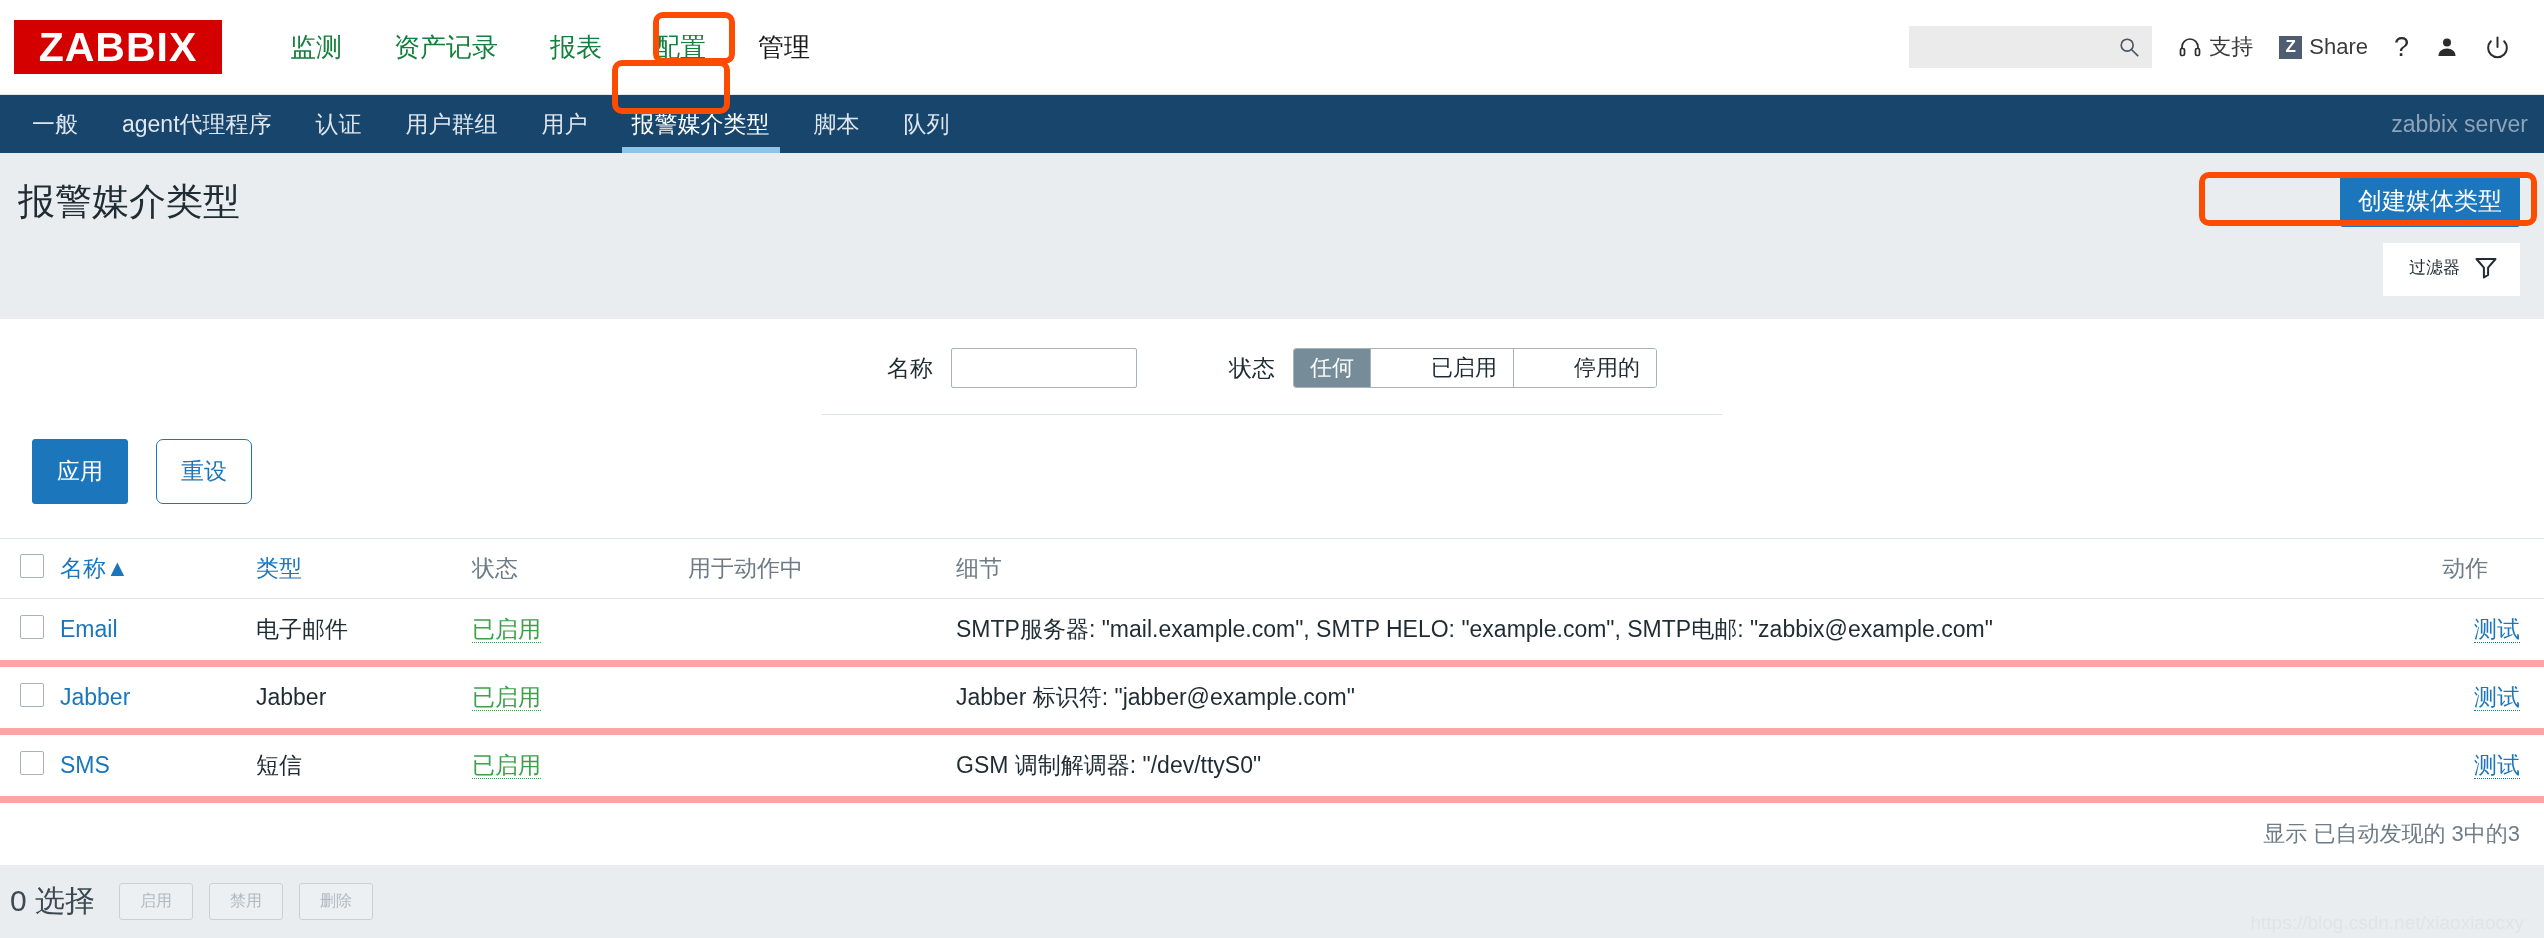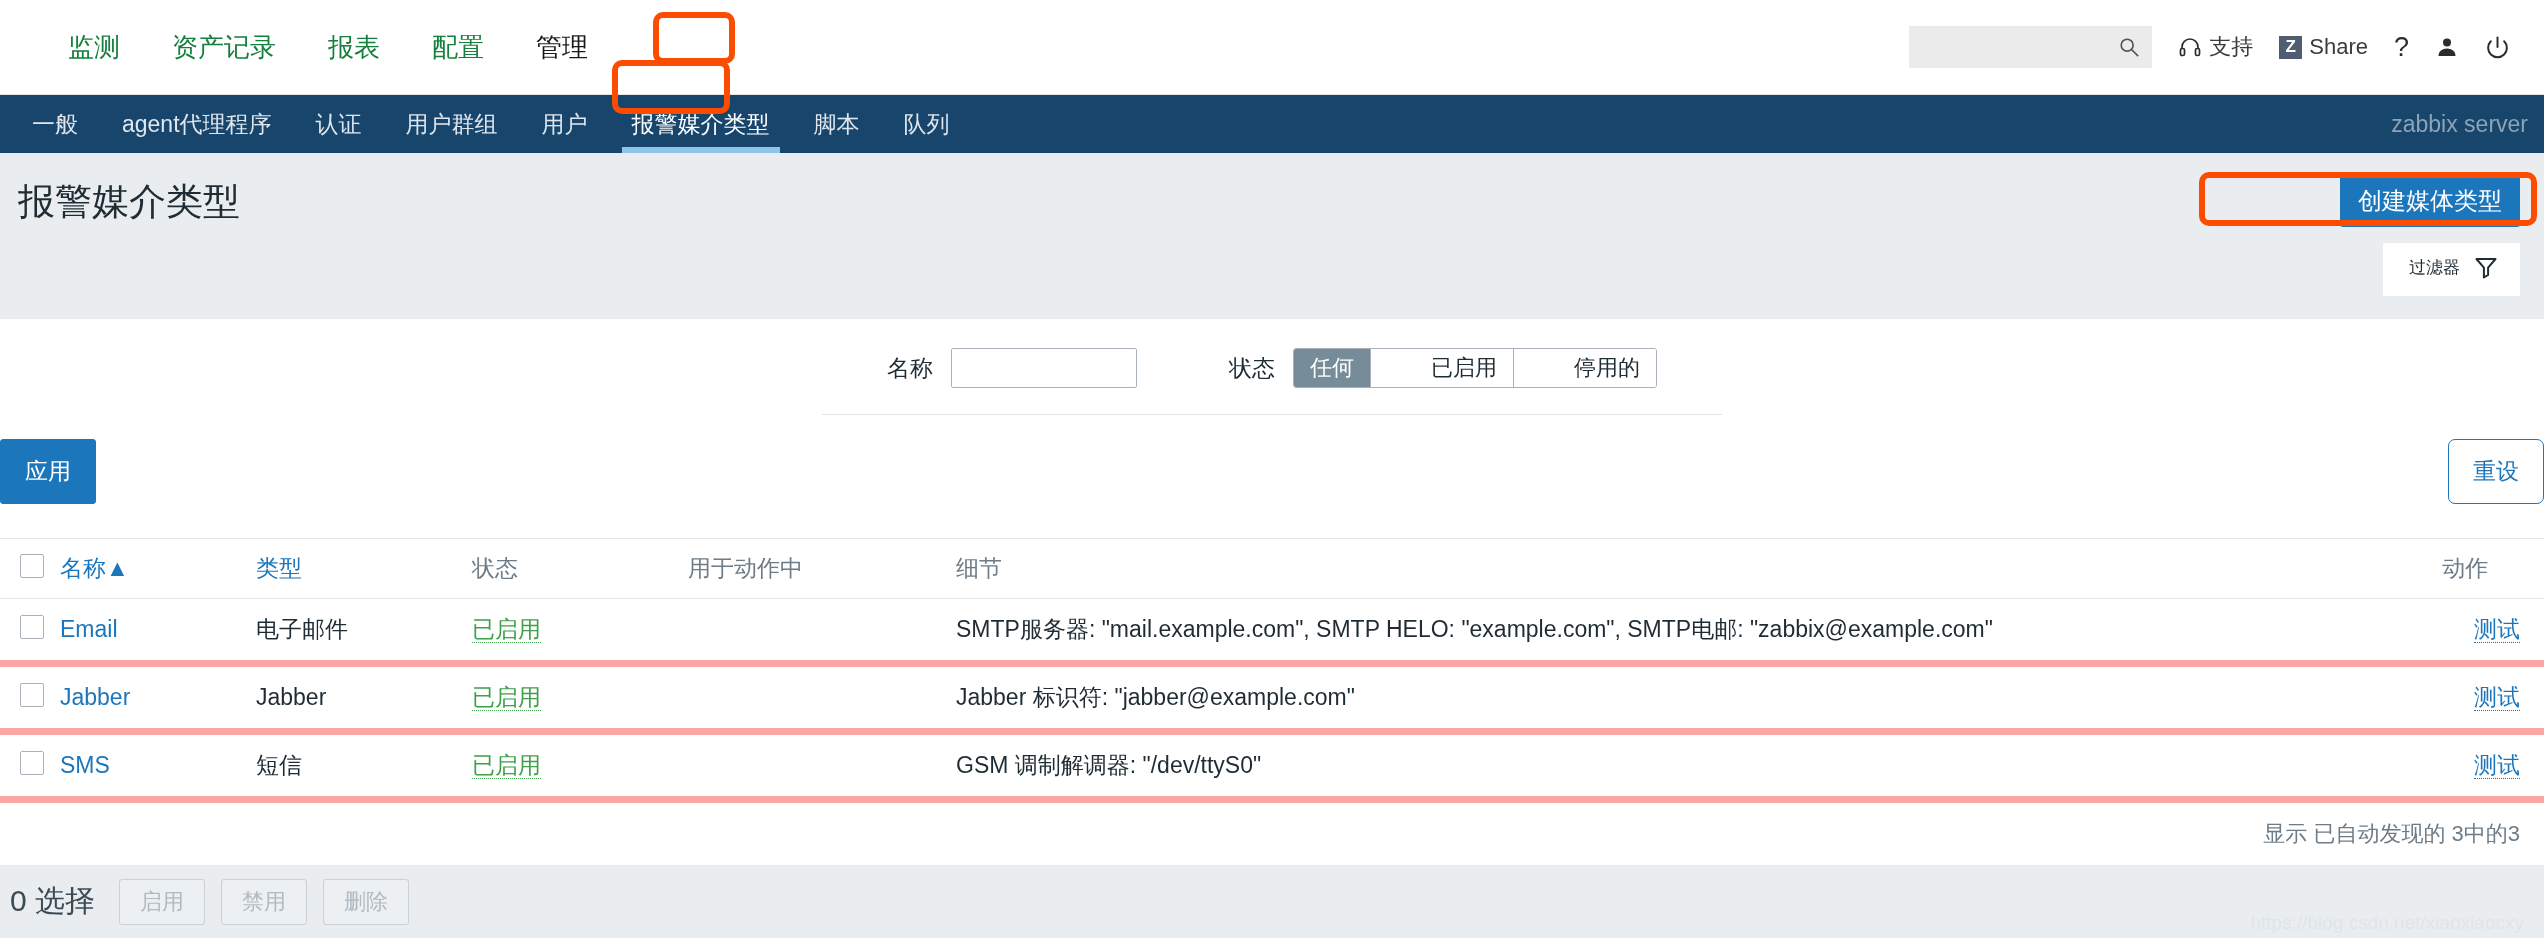--- a/index.html
+++ b/index.html
@@ -247,23 +247,24 @@
     color: #ffffff;
   }
   .filter-sep {
     margin: 26px auto 0 auto;
     width: 900px;
     height: 1px;
     background: #dfe4e7;
   }
   .filter-actions {
     display: flex;
-    justify-content: space-between;
-    gap: 22px;
+    justify-content: flex-start;
+    gap: 28px;
     margin-top: 24px;
+    margin-left: 32px;
   }
   .btn-apply {
     background: #1b76bc;
     color: #fff;
     border: 1px solid #1b76bc;
     font-size: 23px;
     padding: 8px 24px;
     border-radius: 3px;
     cursor: pointer;
     font-family: "Liberation Sans", sans-serif;
@@ -349,39 +350,42 @@
     font-size: 30px;
     color: #3c4a54;
     margin-right: 8px;
     white-space: nowrap;
   }
   .btn-disabled {
     background: #edf0f2;
     color: #b0bac2;
     border: 1px solid #c9d1d7;
     border-radius: 3px;
-    font-size: 22px;
+    font-size: 16px;
     padding: 7px 20px;
     cursor: default;
     font-family: "Liberation Sans", sans-serif;
     white-space: nowrap;
   }
   .watermark {
     position: absolute;
     right: 20px; bottom: 4px;
     font-size: 19px;
     color: #dfe4e8;
     white-space: nowrap;
     user-select: none;
   }
 </style>
 </head>
 <body>
 
 <div class="header">
+  <div class="logo">
+    <span class="logo-text">ZABBIX</span>
+  </div>
 
   <nav class="mainnav">
     <div class="mainnav-item">监测</div>
     <div class="mainnav-item">资产记录</div>
     <div class="mainnav-item">报表</div>
     <div class="mainnav-item">配置</div>
     <div class="mainnav-item active">管理</div>
   </nav>
 
   <div class="header-right">

